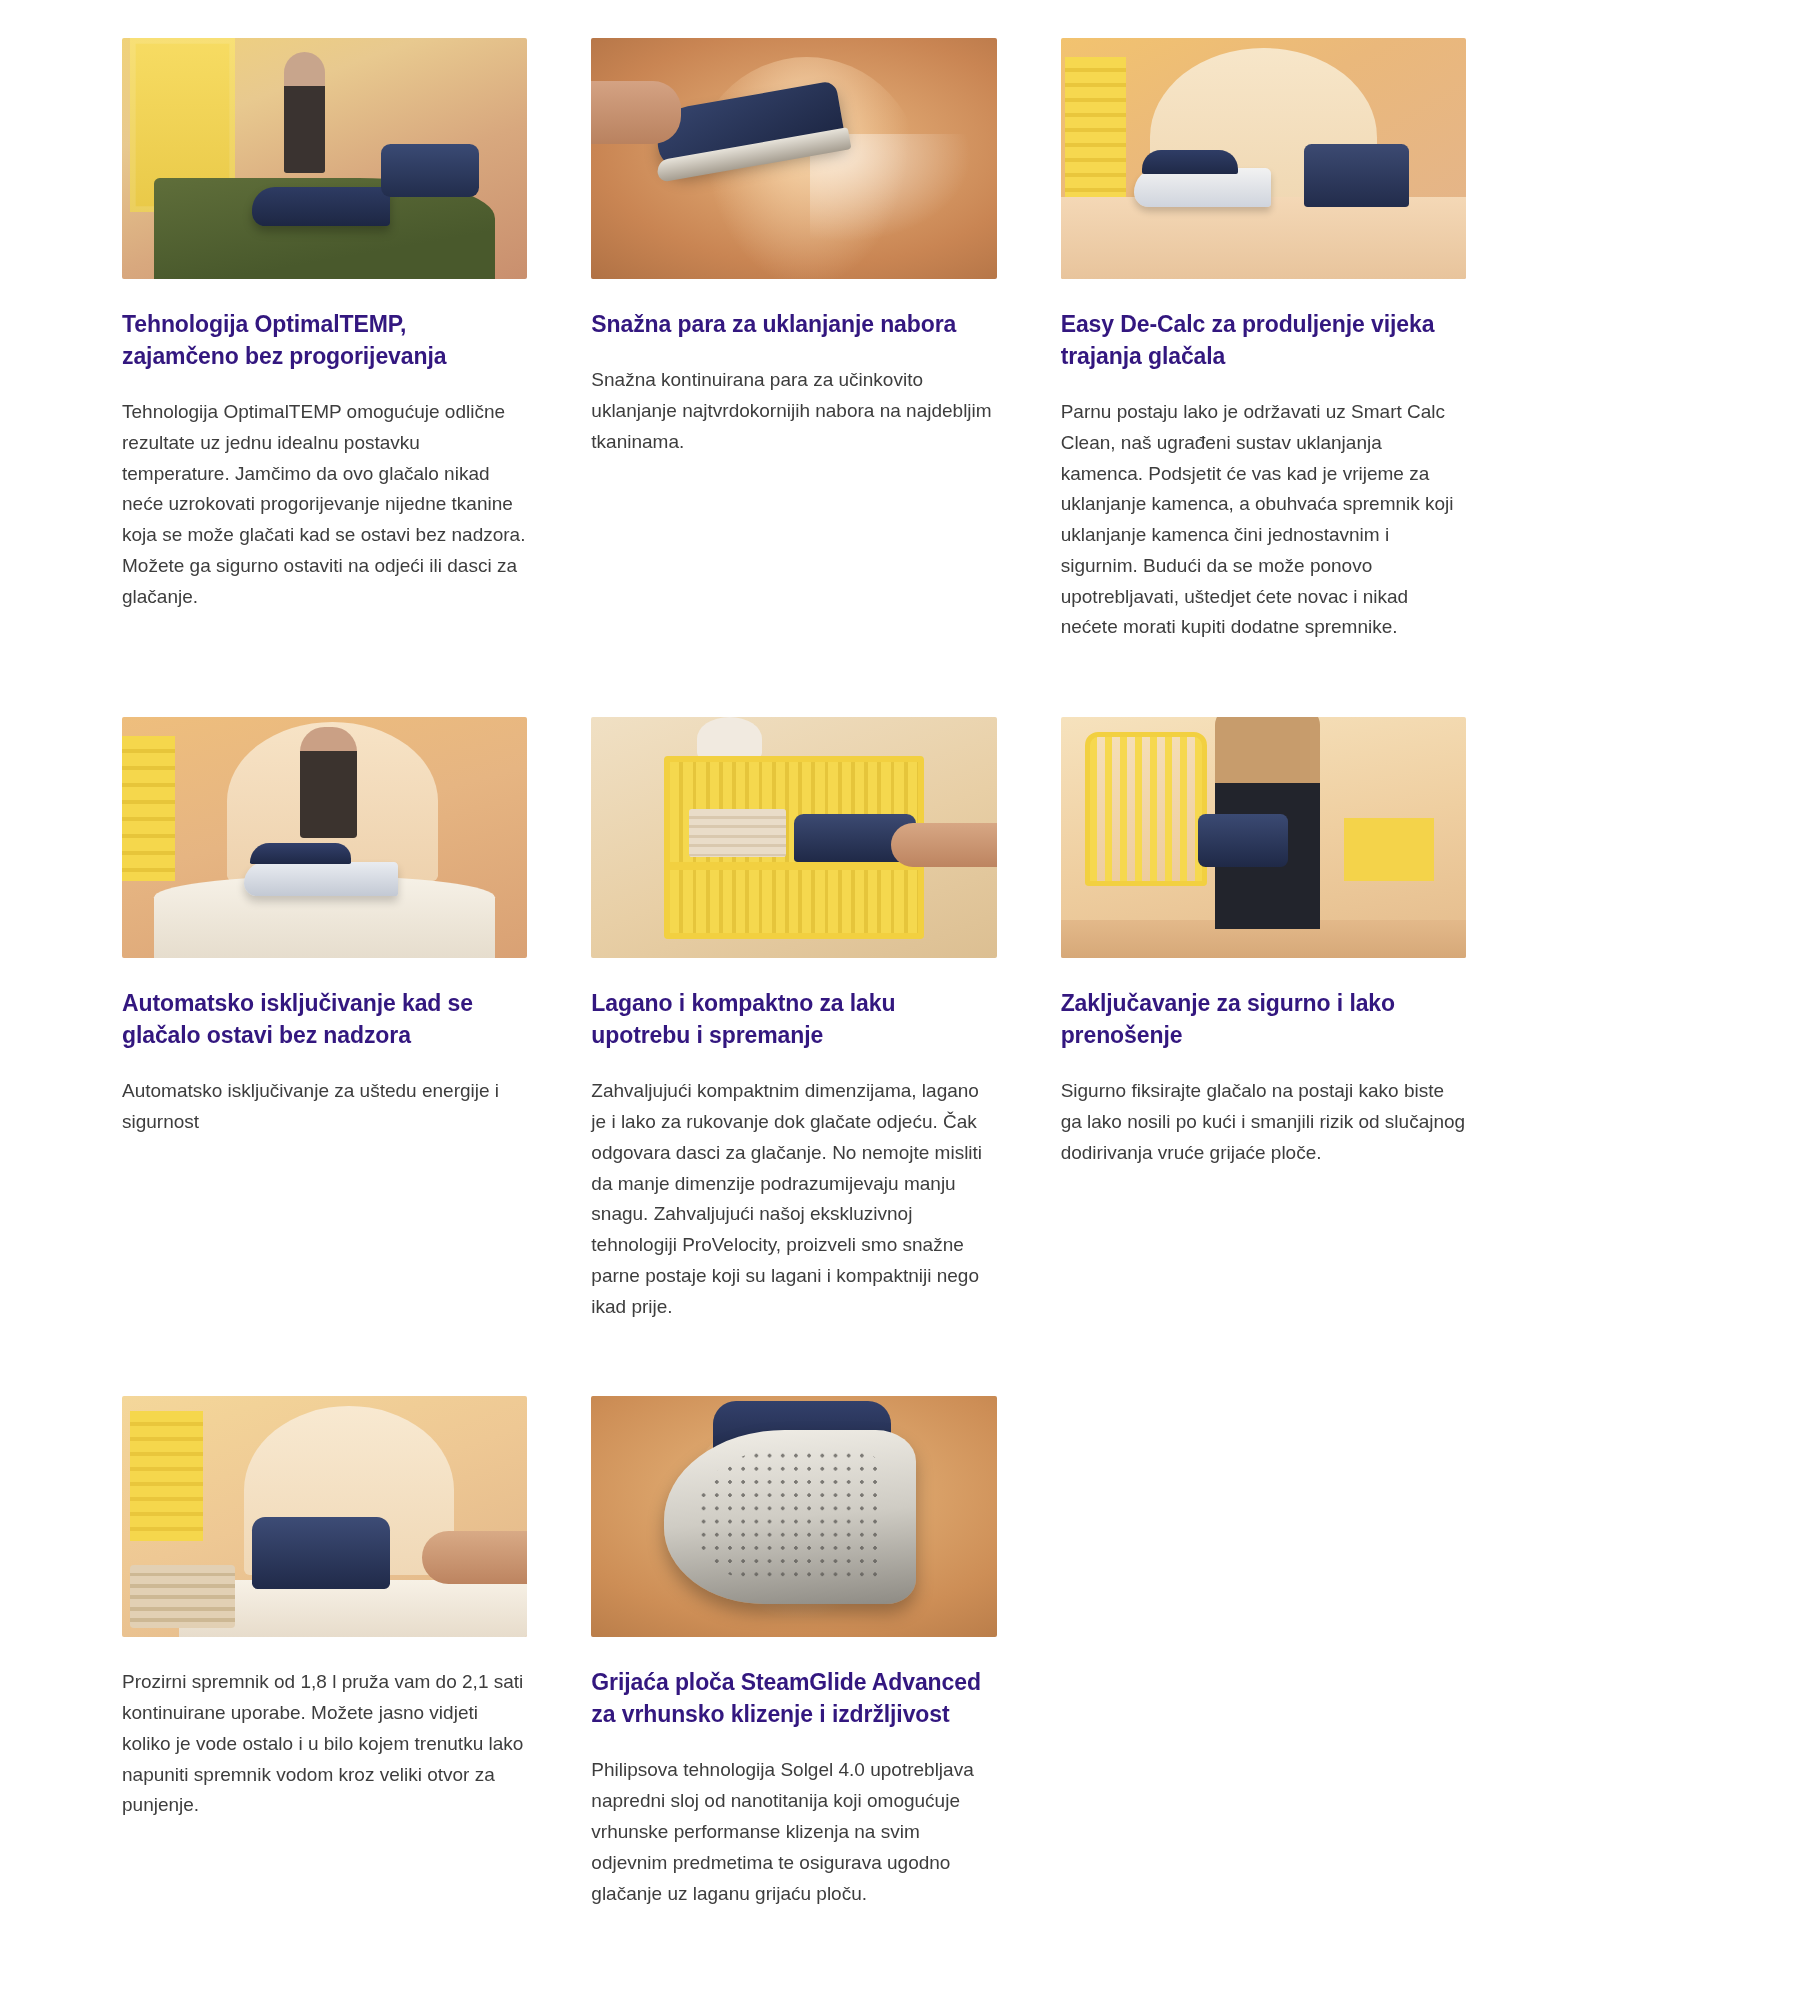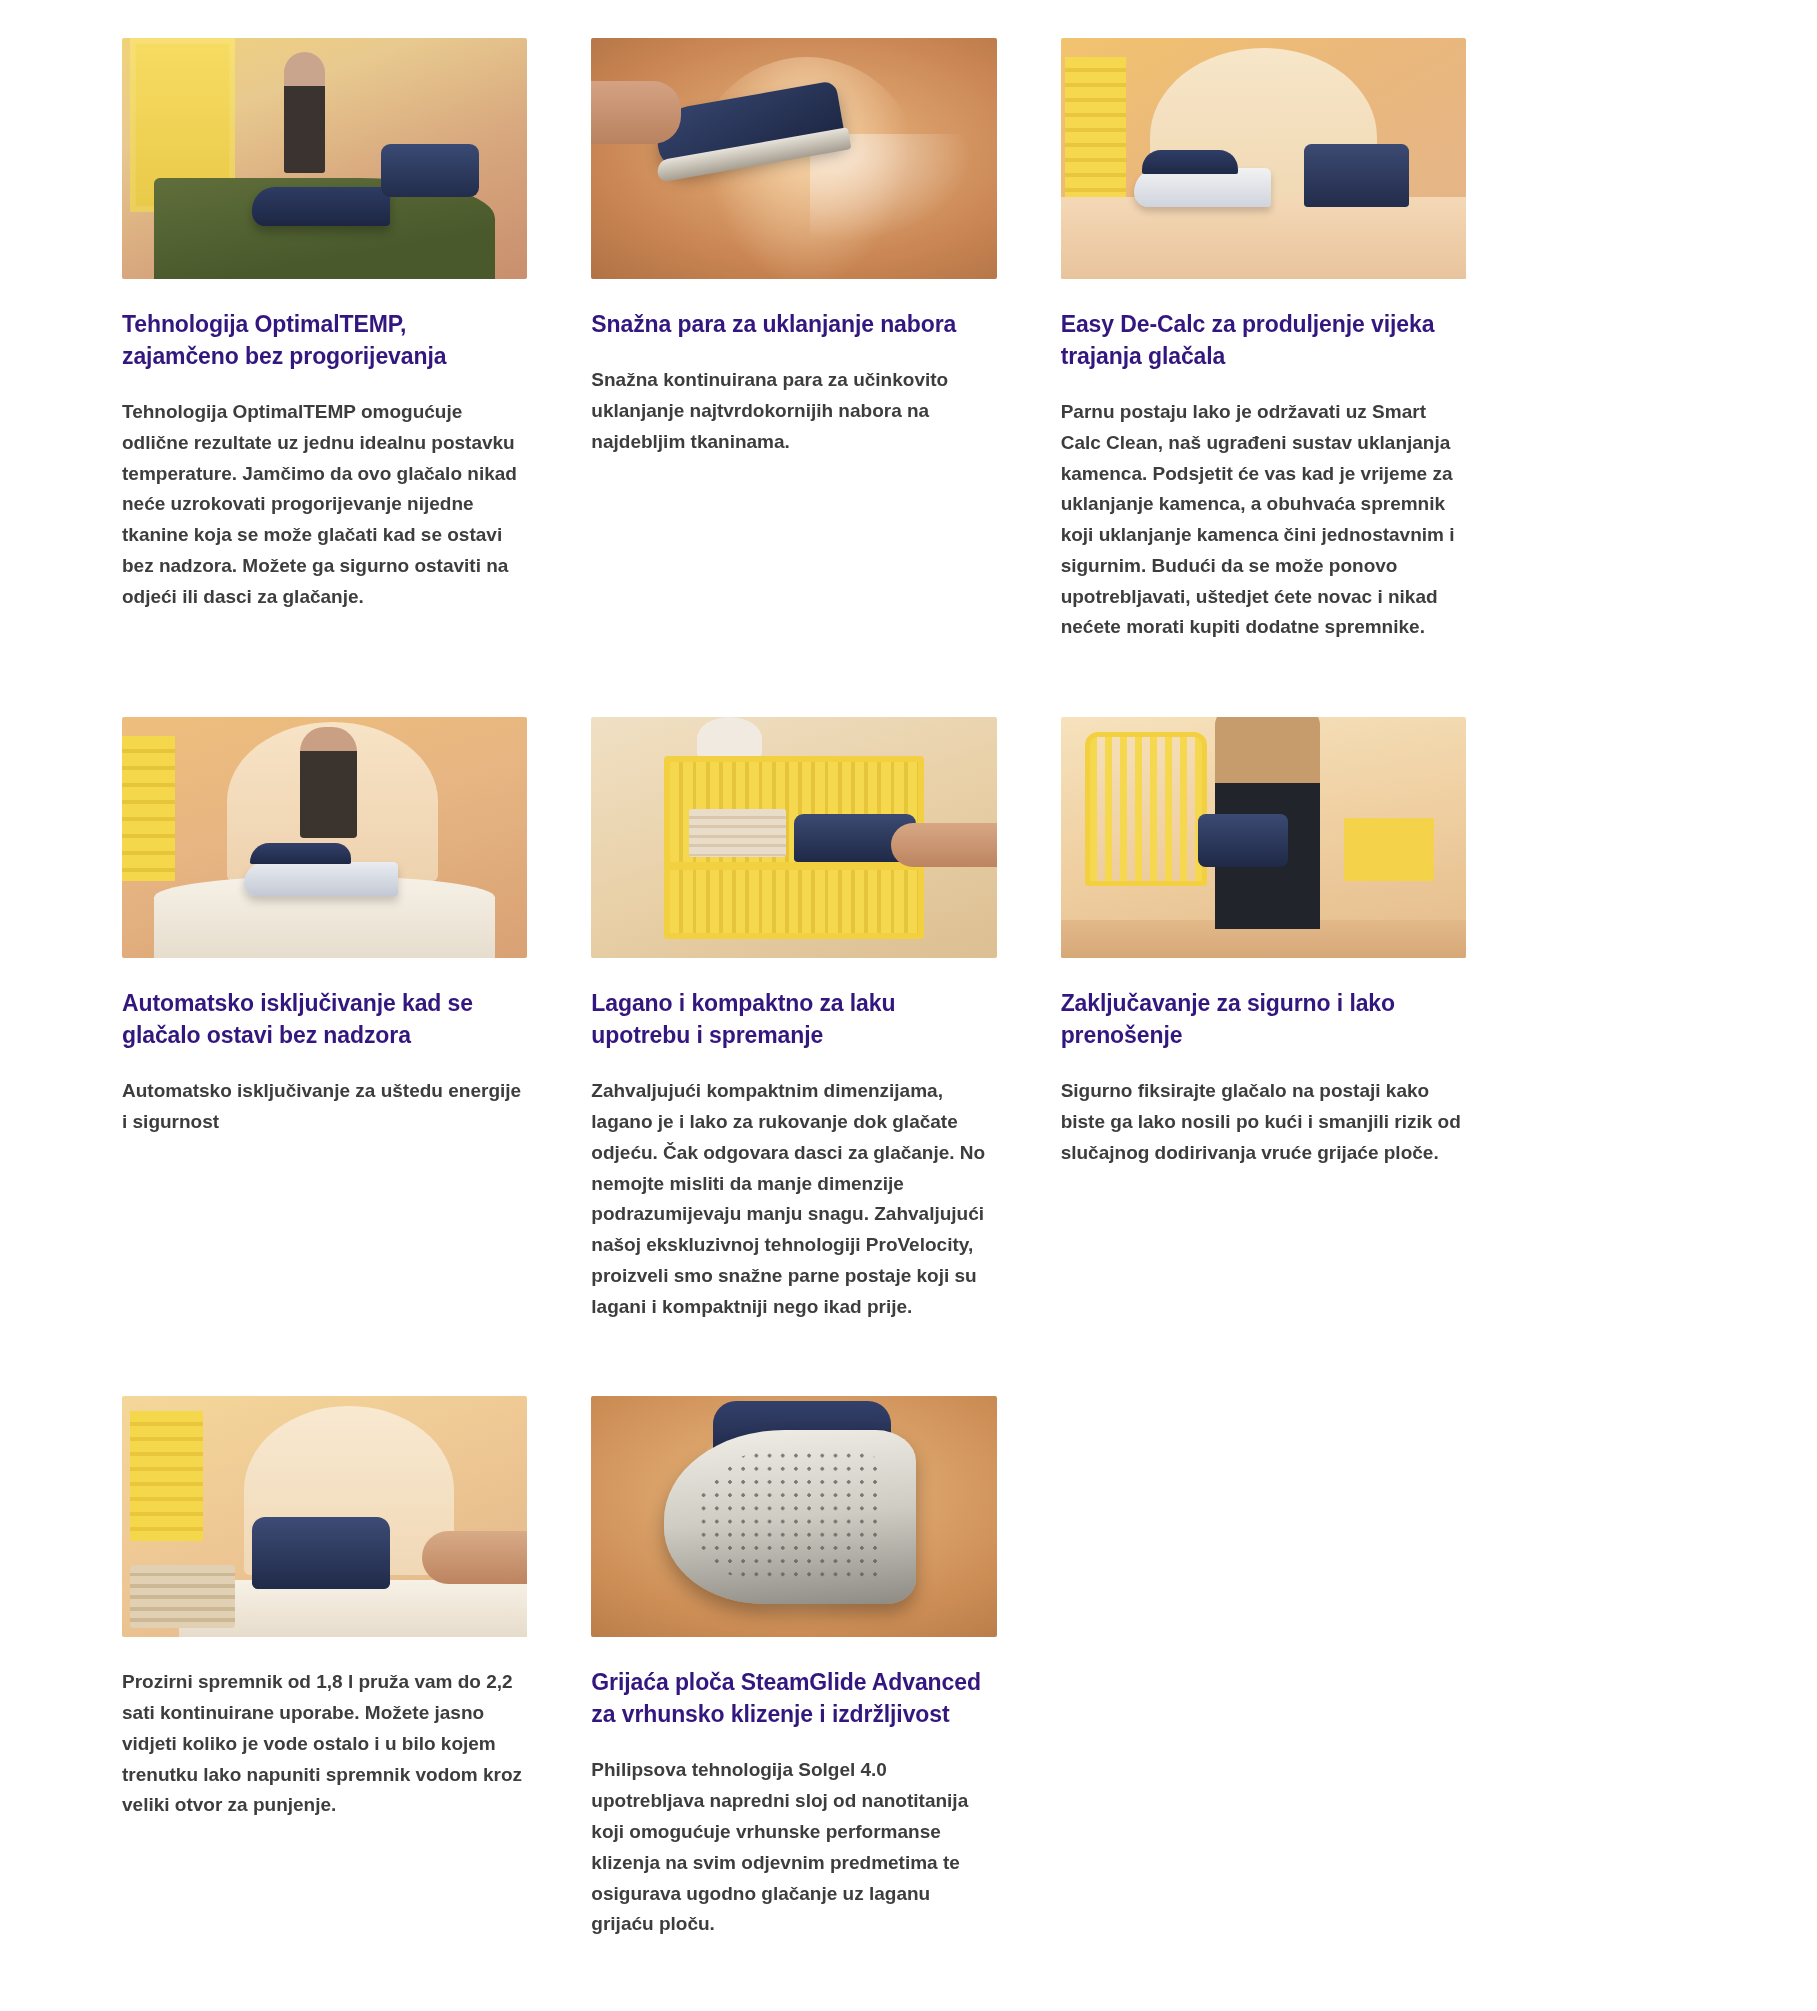--- a/index.html
+++ b/index.html
@@ -49,21 +49,21 @@
     line-height: 1.38;
     font-weight: bold;
     margin: 0 0 24.6px 0;
     letter-spacing: -0.1px;
   }
   .card-body {
     color: #3d3d3d;
     font-size: 19px;
     line-height: 1.62;
     margin: 0;
-    font-weight: 700;
+    font-weight: 400;
   }
 
   
   .s1 { background: linear-gradient(160deg,#f0d27a 0%,#e8c98f 28%,#d8a87e 60%,#c98f6e 100%); }
   .s1::before {
     content: "";
     position: absolute; left: 2%; top: 0; width: 26%; height: 72%;
     background: linear-gradient(180deg,#f7dc63,#e9c948);
     box-shadow: inset 0 0 0 5.7px rgba(255,255,255,0.12);
   }
@@ -389,21 +389,21 @@
       <div class="thumb">
         <div class="scene s7">
           <div class="arc"></div>
           <div class="stripes"></div>
           <div class="table"></div>
           <div class="towels"></div>
           <div class="tank"></div>
           <div class="hand"></div>
         </div>
       </div>
-      <p class="card-body">Prozirni spremnik od 1,8 l pruža vam do 2,2 sati kontinuirane uporabe. Možete jasno vidjeti koliko je vode ostalo i u bilo kojem trenutku lako napuniti spremnik vodom kroz veliki otvor za punjenje.</p>
+      <p class="card-body">Prozirni spremnik od 1,8 l pruža vam do 2,1 sati kontinuirane uporabe. Možete jasno vidjeti koliko je vode ostalo i u bilo kojem trenutku lako napuniti spremnik vodom kroz veliki otvor za punjenje.</p>
     </div>
 
     <div class="card">
       <div class="thumb">
         <div class="scene s8">
           <div class="arc"></div>
           <div class="body"></div>
           <div class="plate"></div>
           <div class="holes"></div>
         </div>

